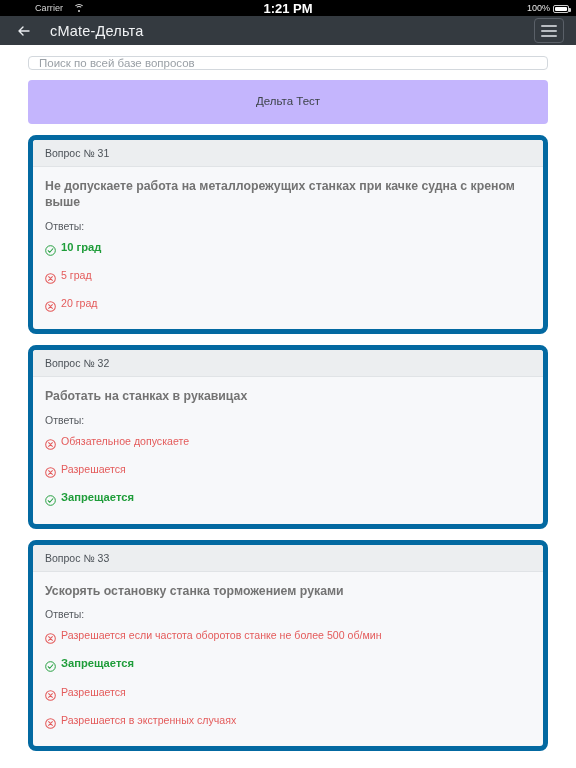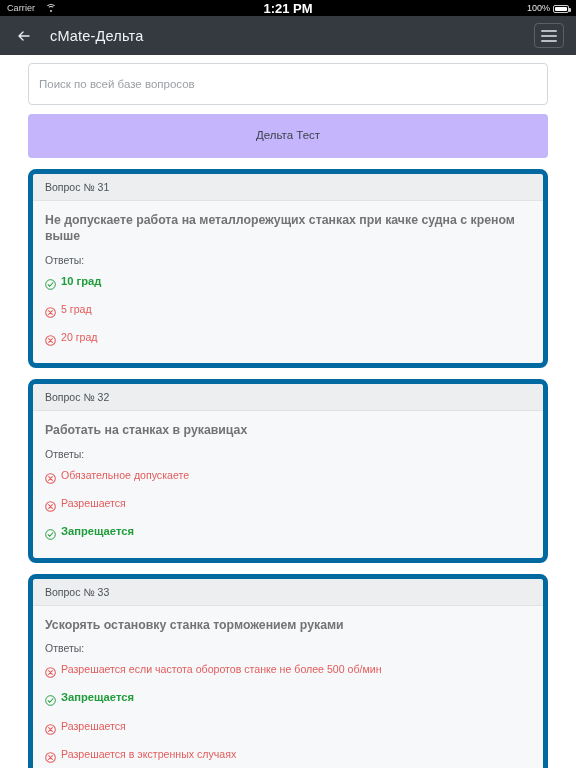--- a/index.html
+++ b/index.html
@@ -13,21 +13,21 @@
   
   .status-bar{
     height:16px; width:100%;
     background:#000000;
     display:flex; align-items:center;
     padding:0 7px;
     color:#ffffff;
     font-size:9px;
     position:relative;
   }
-  .status-left{ display:flex; align-items:center; gap:10px; }
+  .status-left{ display:flex; align-items:center; gap:10px;margin-left:28px; }
   .status-carrier{ color:#d8d8d8; font-size:9px; letter-spacing:.1px;}
   .wifi-icon{ display:inline-block; width:11px; height:8px; position:relative; }
   .wifi-icon span{
     position:absolute; left:50%; transform:translateX(-50%);
     border:1.2px solid #d8d8d8; border-bottom-color:transparent;
     border-left-color:transparent; border-right-color:transparent;
     border-radius:50%;
   }
   .wifi-icon .a1{ width:11px; height:11px; top:0; }
   .wifi-icon .a2{ width:7px;  height:7px;  top:2px; }
@@ -47,21 +47,21 @@
     position:relative; padding:1px;
   }
   .battery::after{
     content:""; position:absolute; right:-3px; top:2px;
     width:2px;height:4px;background:#cfcfcf;border-radius:0 1px 1px 0;
   }
   .battery i{ display:block; height:100%; background:#ffffff; border-radius:1px; }
 
   
   .navbar{
-    height:39px; width:100%;
+    height:29px; width:100%;
     background:#343a40;
     display:flex; align-items:center;
     padding:0 12px 0 14px;
   }
   .back-arrow{
     width:20px;height:20px; position:relative; cursor:pointer;
     flex:0 0 auto;
   }
   .back-arrow svg{ display:block; }
   .nav-title{
@@ -80,21 +80,21 @@
   
   .page{
     height:713px; width:100%;
     background:#ffffff;
     padding:8px 0 0 0;
     overflow:hidden;
   }
   .wrap{ padding:0 28px; }
 
   .search-input{
-    width:100%; height:42px;
+    width:100%; height:14px;
     border:1px solid #d3d8dd; border-radius:4px;
     background:#ffffff;
     font-size:11.5px; color:#495057;
     padding:0 10px;
     font-family:"Liberation Sans", sans-serif;
     outline:none;
   }
   .search-input::placeholder{ color:#9aa0a6; }
 
   .test-header{

